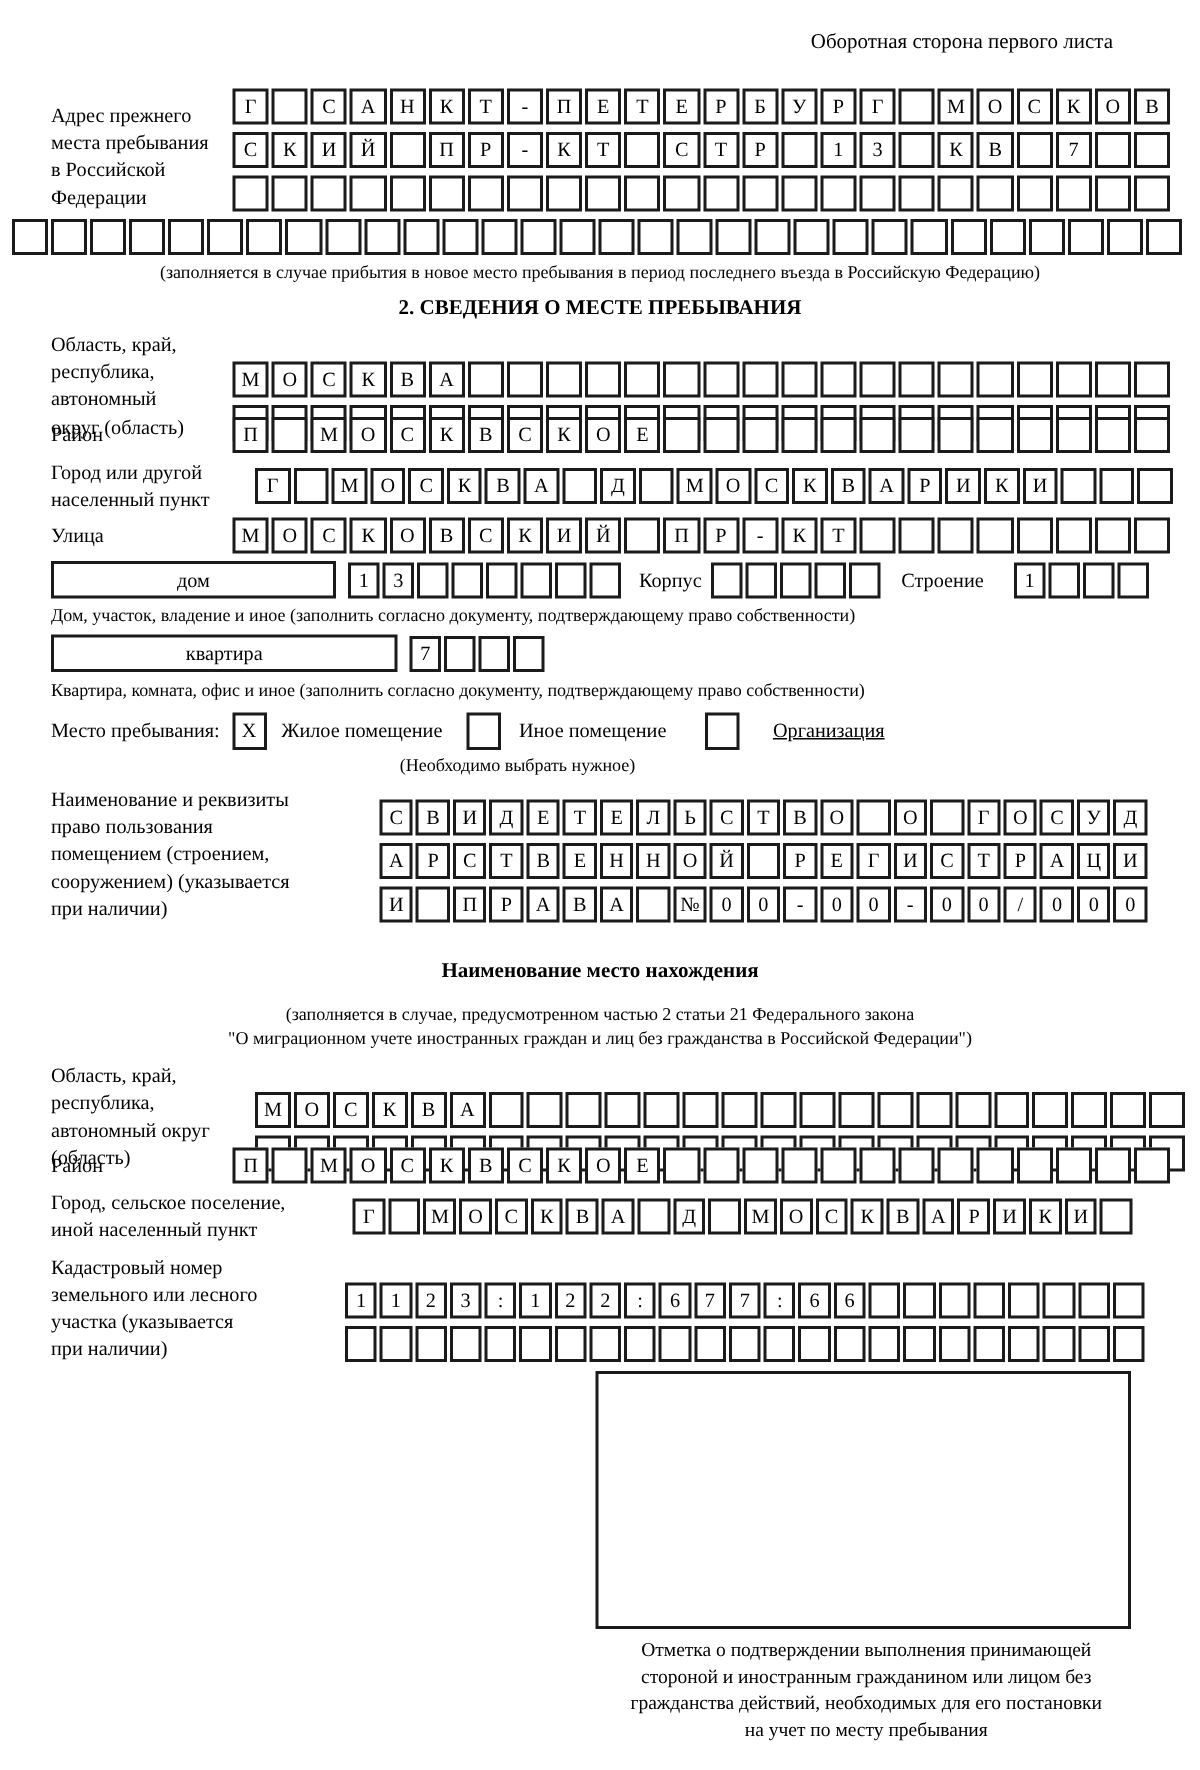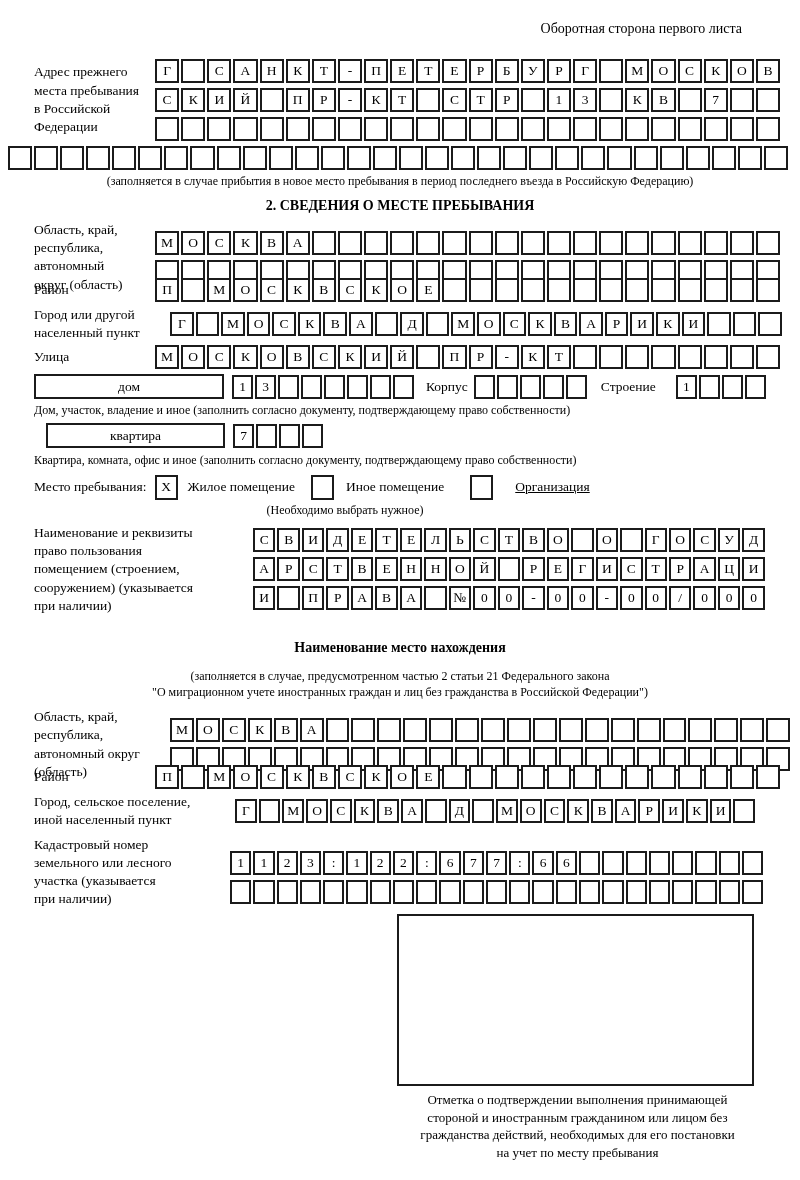--- a/index.html
+++ b/index.html
@@ -13,21 +13,21 @@
   
   .cellrow{display:flex;gap:2px;}
   .cell{
     flex:1 1 0;min-width:0;height:24px;box-sizing:border-box;
     border:2px solid #1b1b1b;background:#fff;
     display:flex;align-items:center;justify-content:center;
     font-size:13.5px;font-family:"Liberation Serif","DejaVu Serif",serif;
   }
   .cell.fixed{flex:0 0 21px;}
   .rowscol{display:flex;flex-direction:column;gap:5px;}
-  .fieldblock{display:flex;align-items:center;}
+  .fieldblock{display:flex;align-items:flex-end;}
   .fieldblock.vcenter{align-items:center;}
   .labelcol{box-sizing:border-box;padding-left:34px;flex:0 0 auto;}
   
   .widebox{
     box-sizing:border-box;border:2px solid #1b1b1b;height:25px;
     display:flex;align-items:center;justify-content:center;font-size:13.5px;
   }
   .checkbox{
     box-sizing:border-box;flex:0 0 23px;height:25px;border:2px solid #1b1b1b;
     display:flex;align-items:center;justify-content:center;font-size:13.5px;
@@ -353,21 +353,21 @@
     <div class="cellrow">
         <span class="cell fixed">1</span>
         <span class="cell fixed"></span>
         <span class="cell fixed"></span>
         <span class="cell fixed"></span>
       </div>
   </div>
   <div class="smallnote mt3" style="margin-left:34px;">Дом, участок, владение и иное (заполнить согласно документу, подтверждающему право собственности)</div>
 
   <div style="display:flex;align-items:center;margin:5px 0 0 34px;gap:2px;">
-    <div class="widebox" style="width:179px;margin-left:12px;">квартира</div>
+    <div class="widebox" style="width:231px;">квартира</div>
     <div class="cellrow" style="margin-left:6px;">
         <span class="cell fixed">7</span>
         <span class="cell fixed"></span>
         <span class="cell fixed"></span>
         <span class="cell fixed"></span>
       </div>
   </div>
   <div class="smallnote mt4" style="margin-left:34px;">Квартира, комната, офис и иное (заполнить согласно документу, подтверждающему право собственности)</div>
 
   <div style="display:flex;align-items:center;margin:6px 0 0 34px;">

